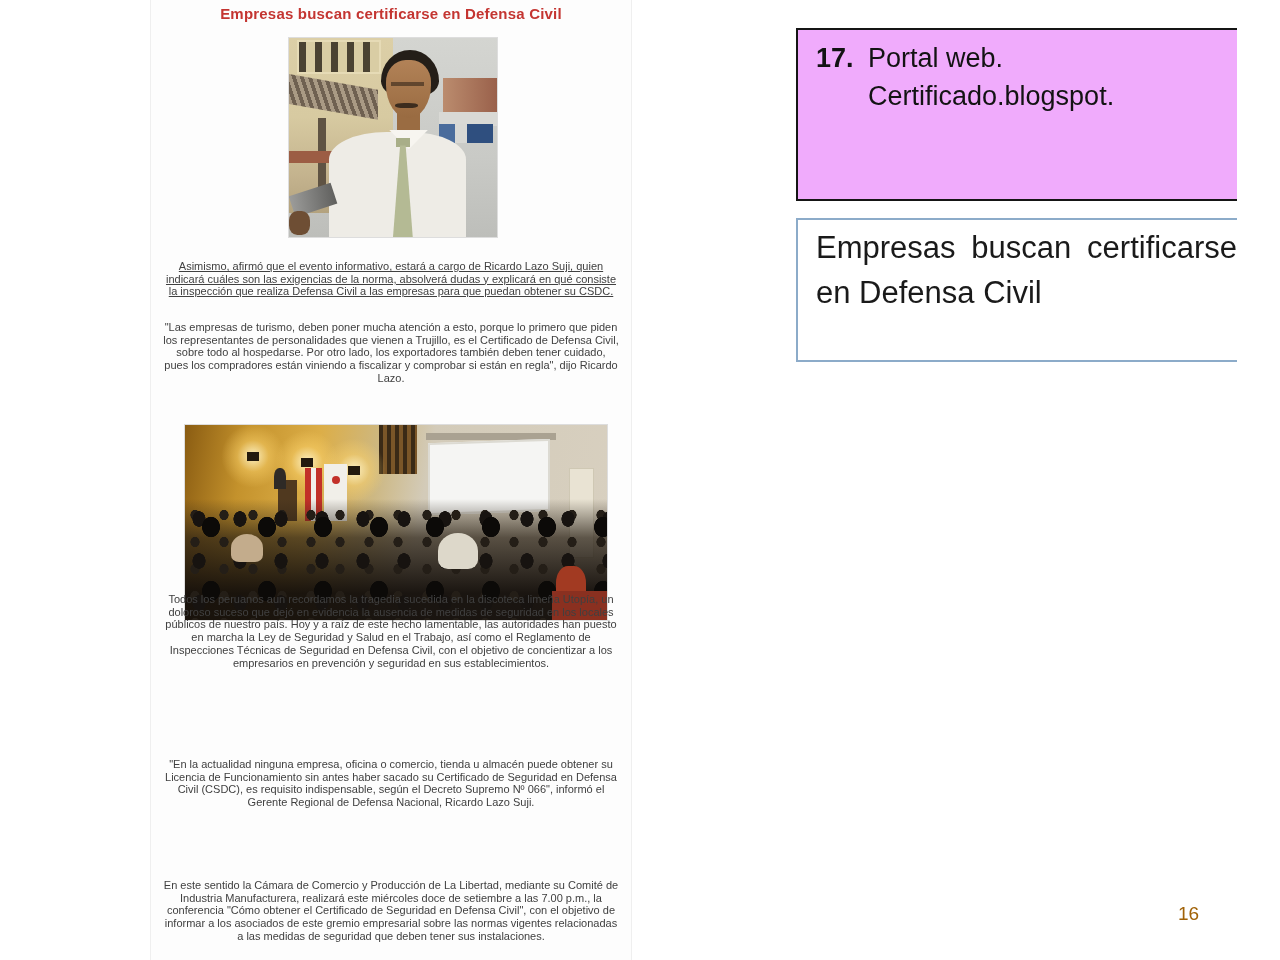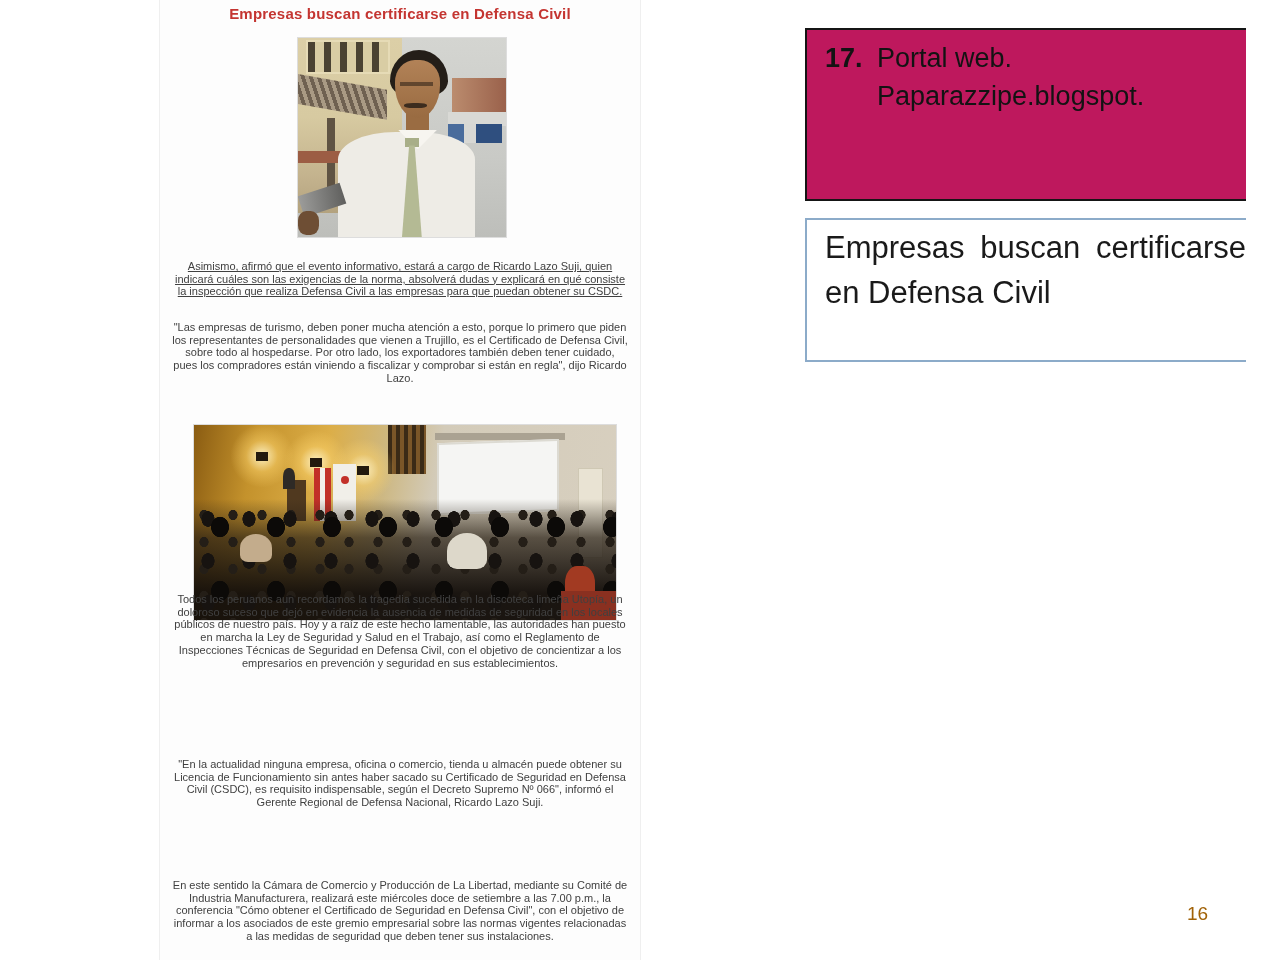--- a/index.html
+++ b/index.html
@@ -1,19 +1,19 @@
 <!DOCTYPE html>
 <html><head>
 <meta charset="utf-8">
 <style>
   * { margin:0; padding:0; box-sizing:border-box; }
   html,body { background:#ffffff; }
   .slide {
     position:relative; width:1237px; height:960px; background:#ffffff;
-    overflow:hidden; font-family:"Liberation Sans", sans-serif;margin-left:9px;
+    overflow:hidden; font-family:"Liberation Sans", sans-serif;
   }
 
   
   .article {
     position:absolute; left:150px; top:0; width:482px; height:960px;
     background:#fdfdfd; border-left:1px solid #efefef; border-right:1px solid #efefef;
   }
   .article-title {
     position:absolute; top:5px; left:0; right:0; text-align:center;
     font-size:15px; font-weight:bold; color:#c43531; letter-spacing:.2px;
@@ -107,21 +107,21 @@
     border-radius:50% 50% 25% 25%; }
   .ph2-fig-tan { left:11%; bottom:30%; width:32px; height:28px; background:#c3ac8c;
     border-radius:50% 50% 25% 25%; }
   .ph2-fig-red { right:5%; bottom:6%; width:30px; height:42px; background:#a23a22;
     border-radius:40% 40% 10% 10%; }
   .ph2-table { right:0; bottom:0; width:13%; height:15%; background:#8a3020; }
 
   
   .ref-box {
     position:absolute; left:796px; top:28px; width:460px; height:173px;
-    border:2px solid #151515; background:#be185d; display:flex;
+    border:2px solid #151515; background:#f0abfc; display:flex;
     padding:9px 14px 0 18px; color:#131313;
   }
   .ref-num { flex:none; width:52px; font-size:27px; line-height:38px; font-weight:bold; }
   .ref-lines { flex:1; }
   .ref-line { font-size:27px; line-height:38px; white-space:pre-wrap; }
   .ref-line.bold { font-weight:bold; }
 
   .headline-box {
     position:absolute; left:796px; top:218px; width:459px; height:144px;
     border:2px solid #8cabc9; background:#ffffff;
@@ -191,21 +191,21 @@
 
     <p class="p3">Todos los peruanos aun recordamos la tragedia sucedida en la discoteca limeña Utopía, un doloroso suceso que dejó en evidencia la ausencia de medidas de seguridad en los locales públicos de nuestro país. Hoy y a raíz de este hecho lamentable, las autoridades han puesto en marcha la Ley de Seguridad y Salud en el Trabajo, así como el Reglamento de Inspecciones Técnicas de Seguridad en Defensa Civil, con el objetivo de concientizar a los empresarios en prevención y seguridad en sus establecimientos.</p>
     <p class="p4">"En la actualidad ninguna empresa, oficina o comercio, tienda u almacén puede obtener su Licencia de Funcionamiento sin antes haber sacado su Certificado de Seguridad en Defensa Civil (CSDC), es requisito indispensable, según el Decreto Supremo Nº 066", informó el Gerente Regional de Defensa Nacional, Ricardo Lazo Suji.</p>
     <p class="p5">En este sentido la Cámara de Comercio y Producción de La Libertad, mediante su Comité de Industria Manufacturera, realizará este miércoles doce de setiembre a las 7.00 p.m., la conferencia "Cómo obtener el Certificado de Seguridad en Defensa Civil", con el objetivo de informar a los asociados de este gremio empresarial sobre las normas vigentes relacionadas a las medidas de seguridad que deben tener sus instalaciones.</p>
   </div>
 
   <div class="ref-box">
     <div class="ref-num">17.</div>
     <div class="ref-lines">
       <div class="ref-line">Portal web.</div>
-      <div class="ref-line">Paparazzipe.blogspot.</div>
+      <div class="ref-line">Certificado.blogspot.</div>
     </div>
   </div>
 
   <div class="headline-box">
     <div class="headline-text">Empresas buscan certificarse en Defensa Civil</div>
   </div>
 
   <div class="page-number">16</div>
 
 </div>

